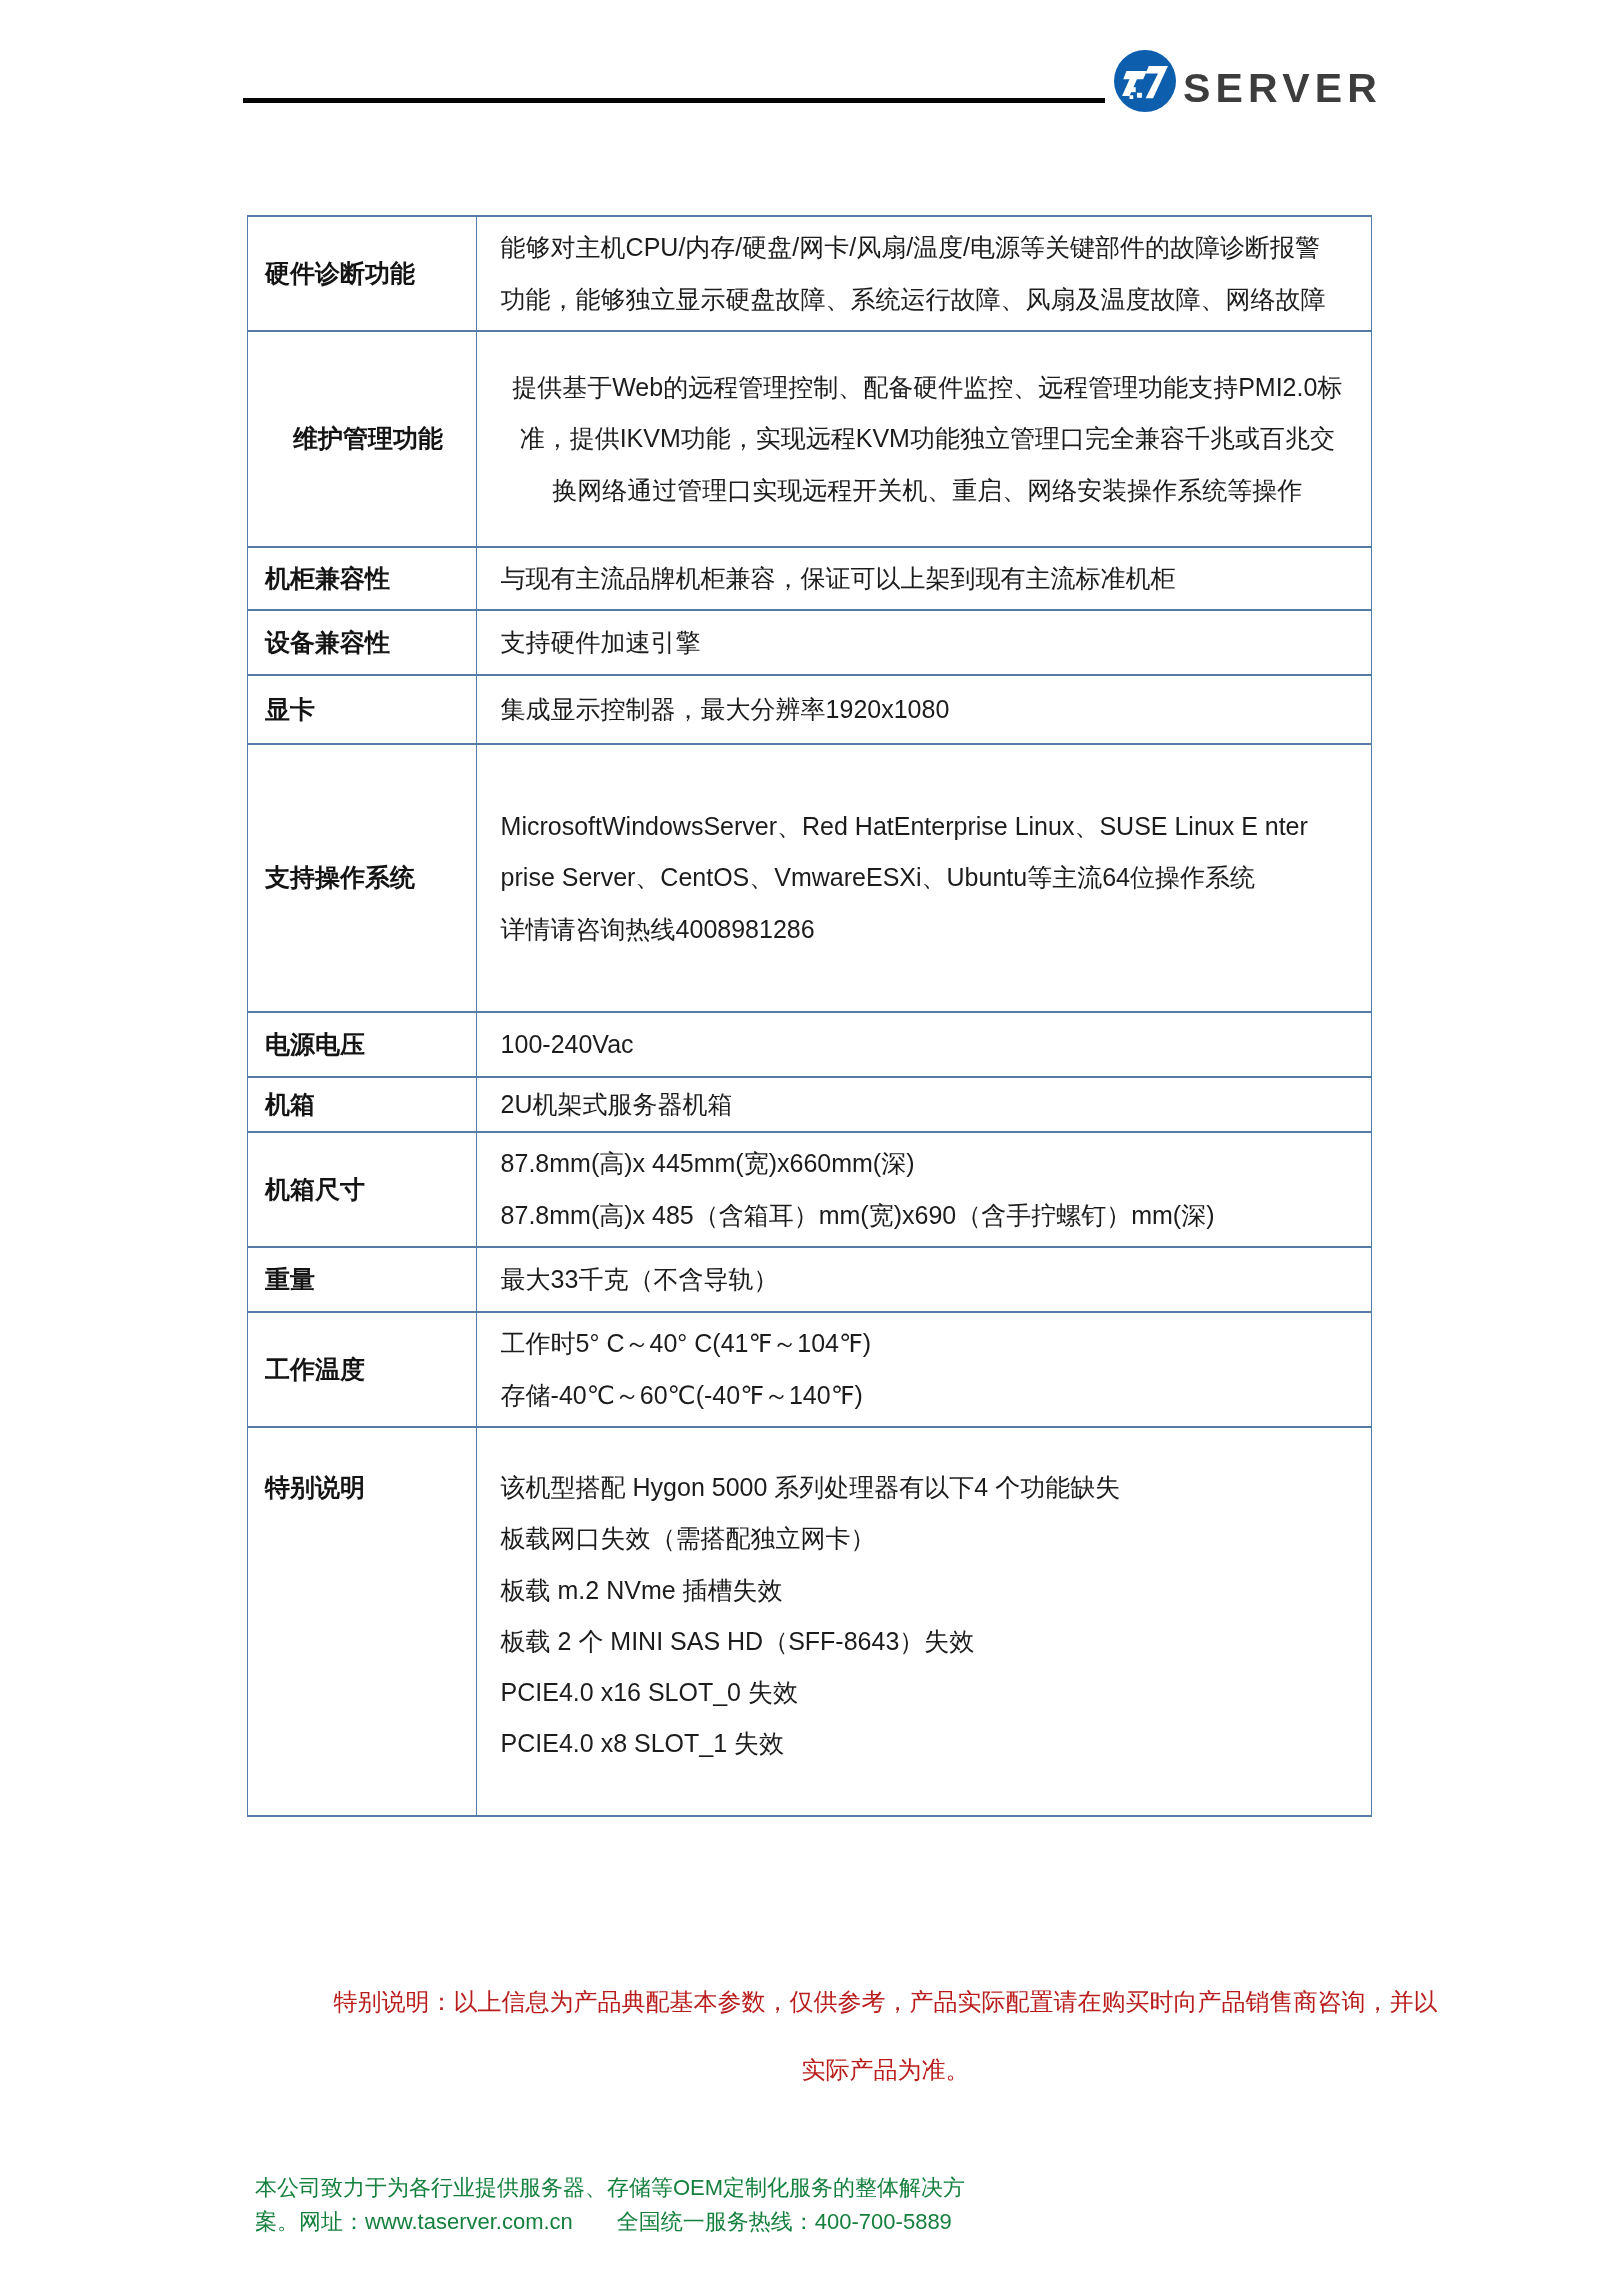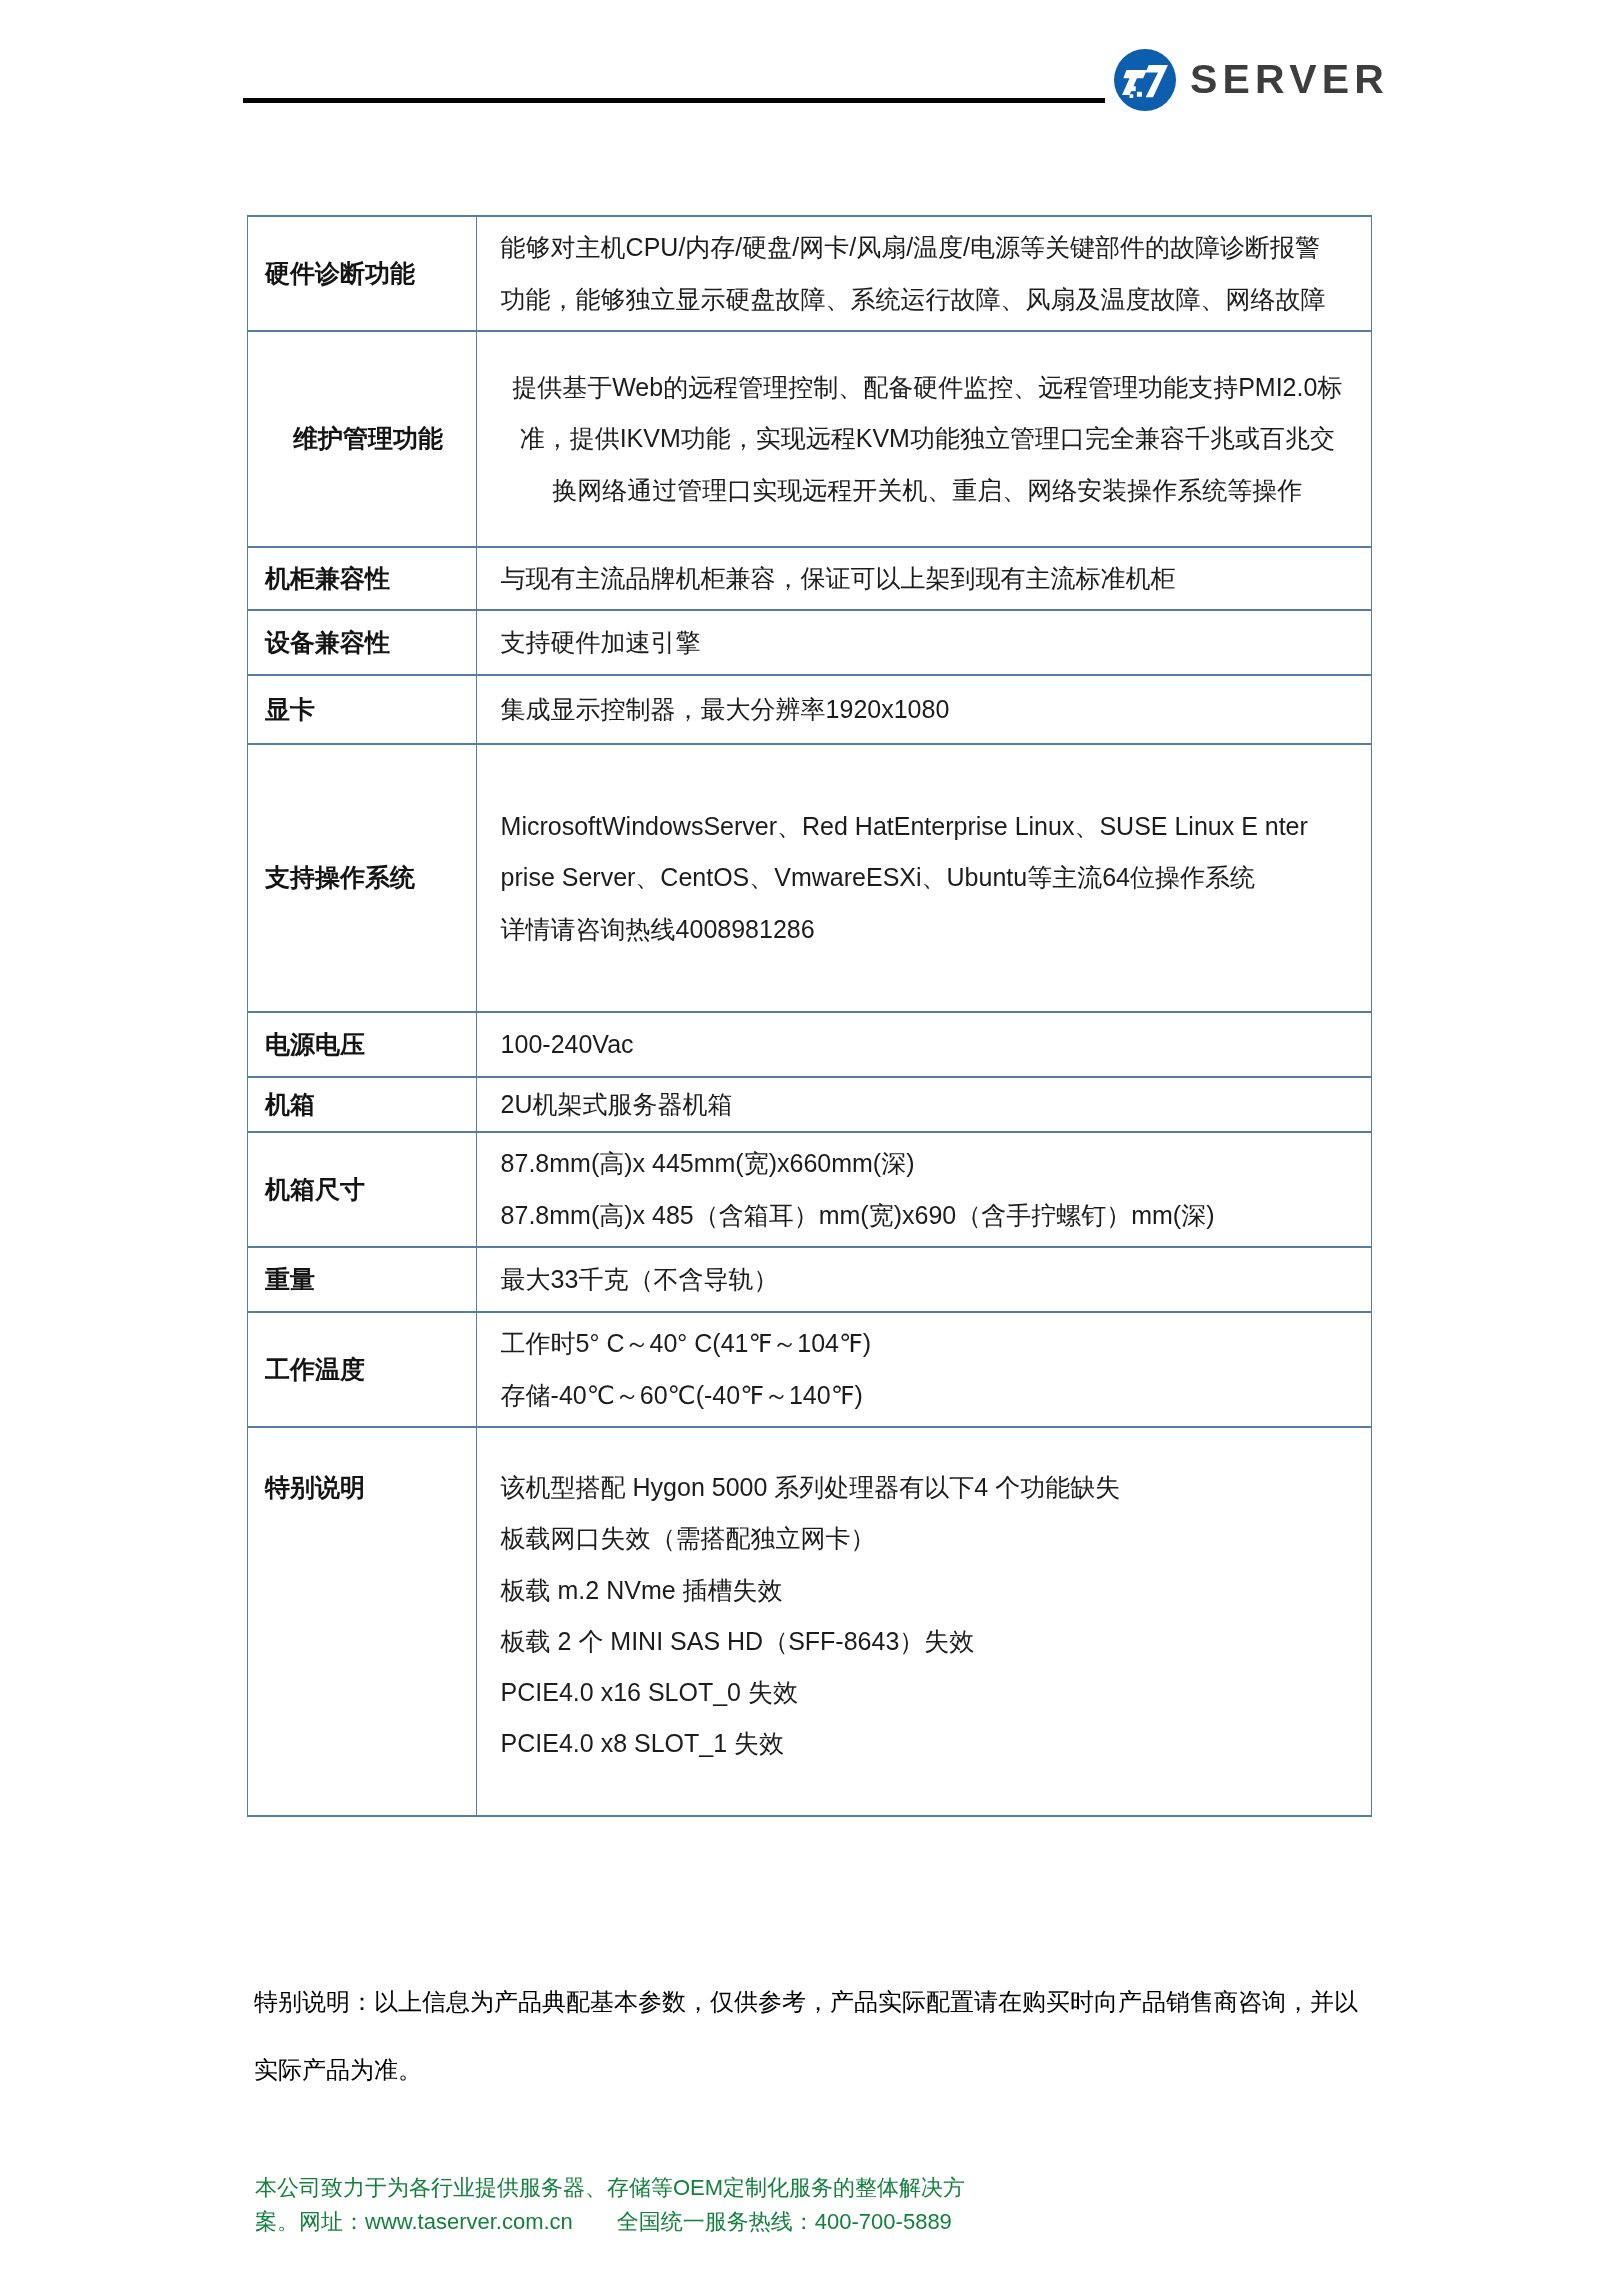--- a/index.html
+++ b/index.html
@@ -7,21 +7,21 @@
   body {
     position:relative;
     width:1622px; height:2295px;
     font-family:"Liberation Sans","DejaVu Sans",sans-serif;
     color:#1c1c1c;
     overflow:hidden;
   }
 
   
   .header-rule { position:absolute; left:243px; top:98px; width:862px; height:4.6px; background:#050505; }
-  .brand { position:absolute; left:1114px; top:47px; height:65px; display:flex; align-items:center; gap:14px; }
+  .brand { position:absolute; left:1114px; top:47px; height:65px; display:flex; align-items:flex-end; gap:7px; }
   .brand-icon { width:62px; height:62px; display:block; }
   .brand-text { font-size:41px; font-weight:800; letter-spacing:5.2px; color:#3d3d3d; }
 
   
   table.spec {
     position:absolute; left:247px; top:215px; width:1125px;
     border-collapse:collapse; table-layout:fixed;
   }
   table.spec td {
     border:1.3px solid #567ca6;
@@ -43,22 +43,23 @@
   tr.r7  td { height:65px; }
   tr.r8  td { height:55px; }
   tr.r9  td { height:115px; }
   tr.r10 td { height:65px; }
   tr.r11 td { height:115px; }
   tr.r12 td { height:389px; vertical-align:top; padding-top:34px; }
 
   
   .footnote {
     position:absolute; left:254px; top:1968px; width:1263px;
-    font-size:24px; line-height:2.84; color:#000000;
+    font-size:24px; line-height:2.84; color:#b91c1c;
     white-space:pre-line;
+    text-align:center;
   }
 
   
   .company {
     position:absolute; left:255px; top:2171px; width:982px;
     font-size:22px; line-height:1.55; color:#15803d;
     white-space:pre-line;
   }
 </style>
 </head>

